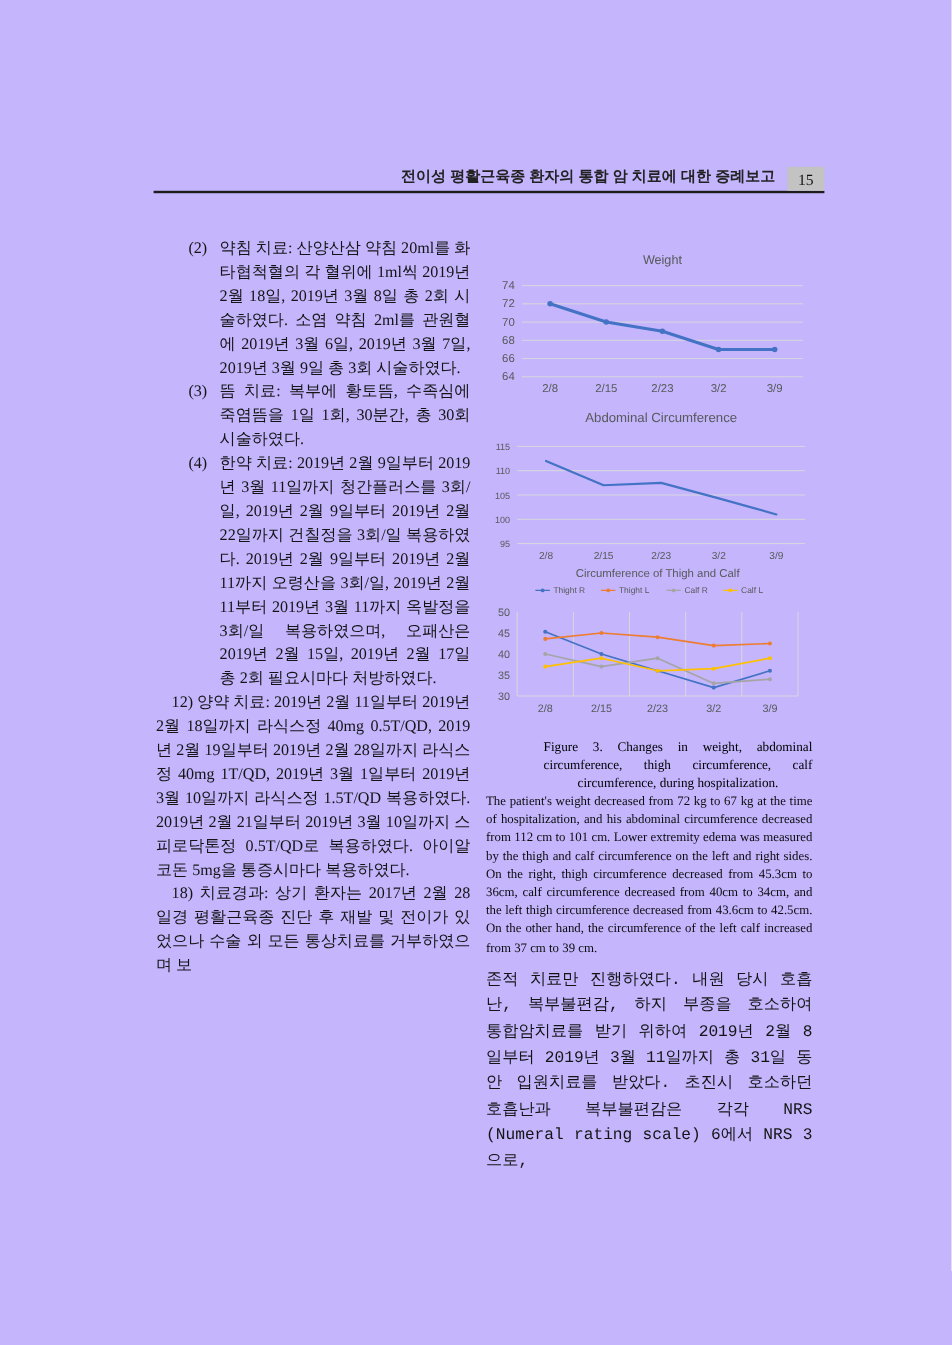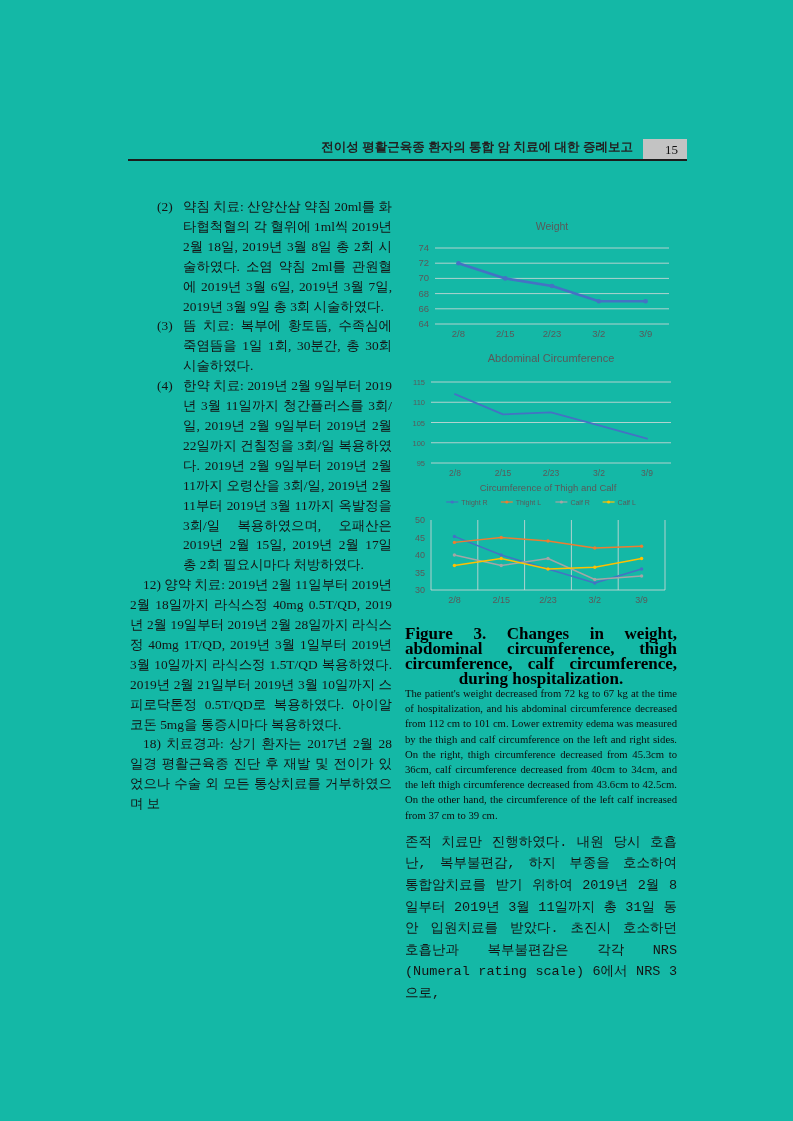--- a/index.html
+++ b/index.html
@@ -1,41 +1,41 @@
 <!DOCTYPE html>
 <html><head>
 <meta charset="utf-8">
 <style>
   html,body{margin:0;padding:0;background:#ffffff;}
-  .page{position:relative;width:793px;height:1121px;background:#14b8a6;overflow:hidden;
+  .page{position:relative;width:793px;height:1121px;background:#c4b5fd;overflow:hidden;
         font-family:"Liberation Serif","DejaVu Serif",serif;color:#141414;}
 
   
   .header{position:absolute;left:128px;top:139px;width:559px;border-bottom:2px solid #1c1c1c;
           display:flex;justify-content:flex-end;align-items:stretch;}
   .header-title{font-family:"Liberation Sans","DejaVu Sans",sans-serif;font-weight:bold;
                 font-size:12.5px;align-self:flex-end;padding-bottom:3px;margin-right:10px;color:#222;}
-  .page-badge{background:#c3c3c3;font-size:13px;padding:2px 9px 1px 22px;display:flex;align-items:center;color:#111;}
+  .page-badge{background:#c3c3c3;font-size:13px;padding:2px 9px 1px 9px;display:flex;align-items:center;color:#111;}
 
   
   .col-left{position:absolute;left:130px;top:197px;width:262px;font-size:13.4px;line-height:19.9px;
             text-align:justify;}
   .doc-item{position:relative;padding-left:53px;}
   .doc-item .marker{position:absolute;left:27px;top:0;}
   .doc-para{text-indent:13px;}
   sup{font-size:9px;line-height:0;}
 
   
-  .col-right{position:absolute;left:405px;top:206px;width:272px;}
+  .col-right{position:absolute;left:405px;top:196px;width:272px;}
   .chart{width:272px;}
   #chart-0{height:130px;margin-top:4px;}
   #chart-1{height:132px;margin-top:6px;}
   #chart-2{height:140px;}
-  .fig-caption{margin-top:8px;font-weight:bold;font-size:17px;line-height:15px;
-               text-align:justify;text-align-last:center;color:#000;}
+  .fig-caption{margin-top:8px;font-weight:normal;font-size:11px;line-height:15px;
+               text-align:justify;text-align-last:center;color:#000;margin-left:48px;}
   .fig-desc{margin-top:0;font-size:10.7px;line-height:15.2px;text-align:justify;color:#0d0d0d;}
   .doc-para-right{margin-top:9px;font-size:13.5px;line-height:21.6px;text-align:justify;font-family:Liberation Mono, monospace;}
 </style>
 </head>
 <body>
 
 <div class="page">
 
   <div class="header">
     <span class="header-title">전이성 평활근육종 환자의 통합 암 치료에 대한 증례보고</span>

